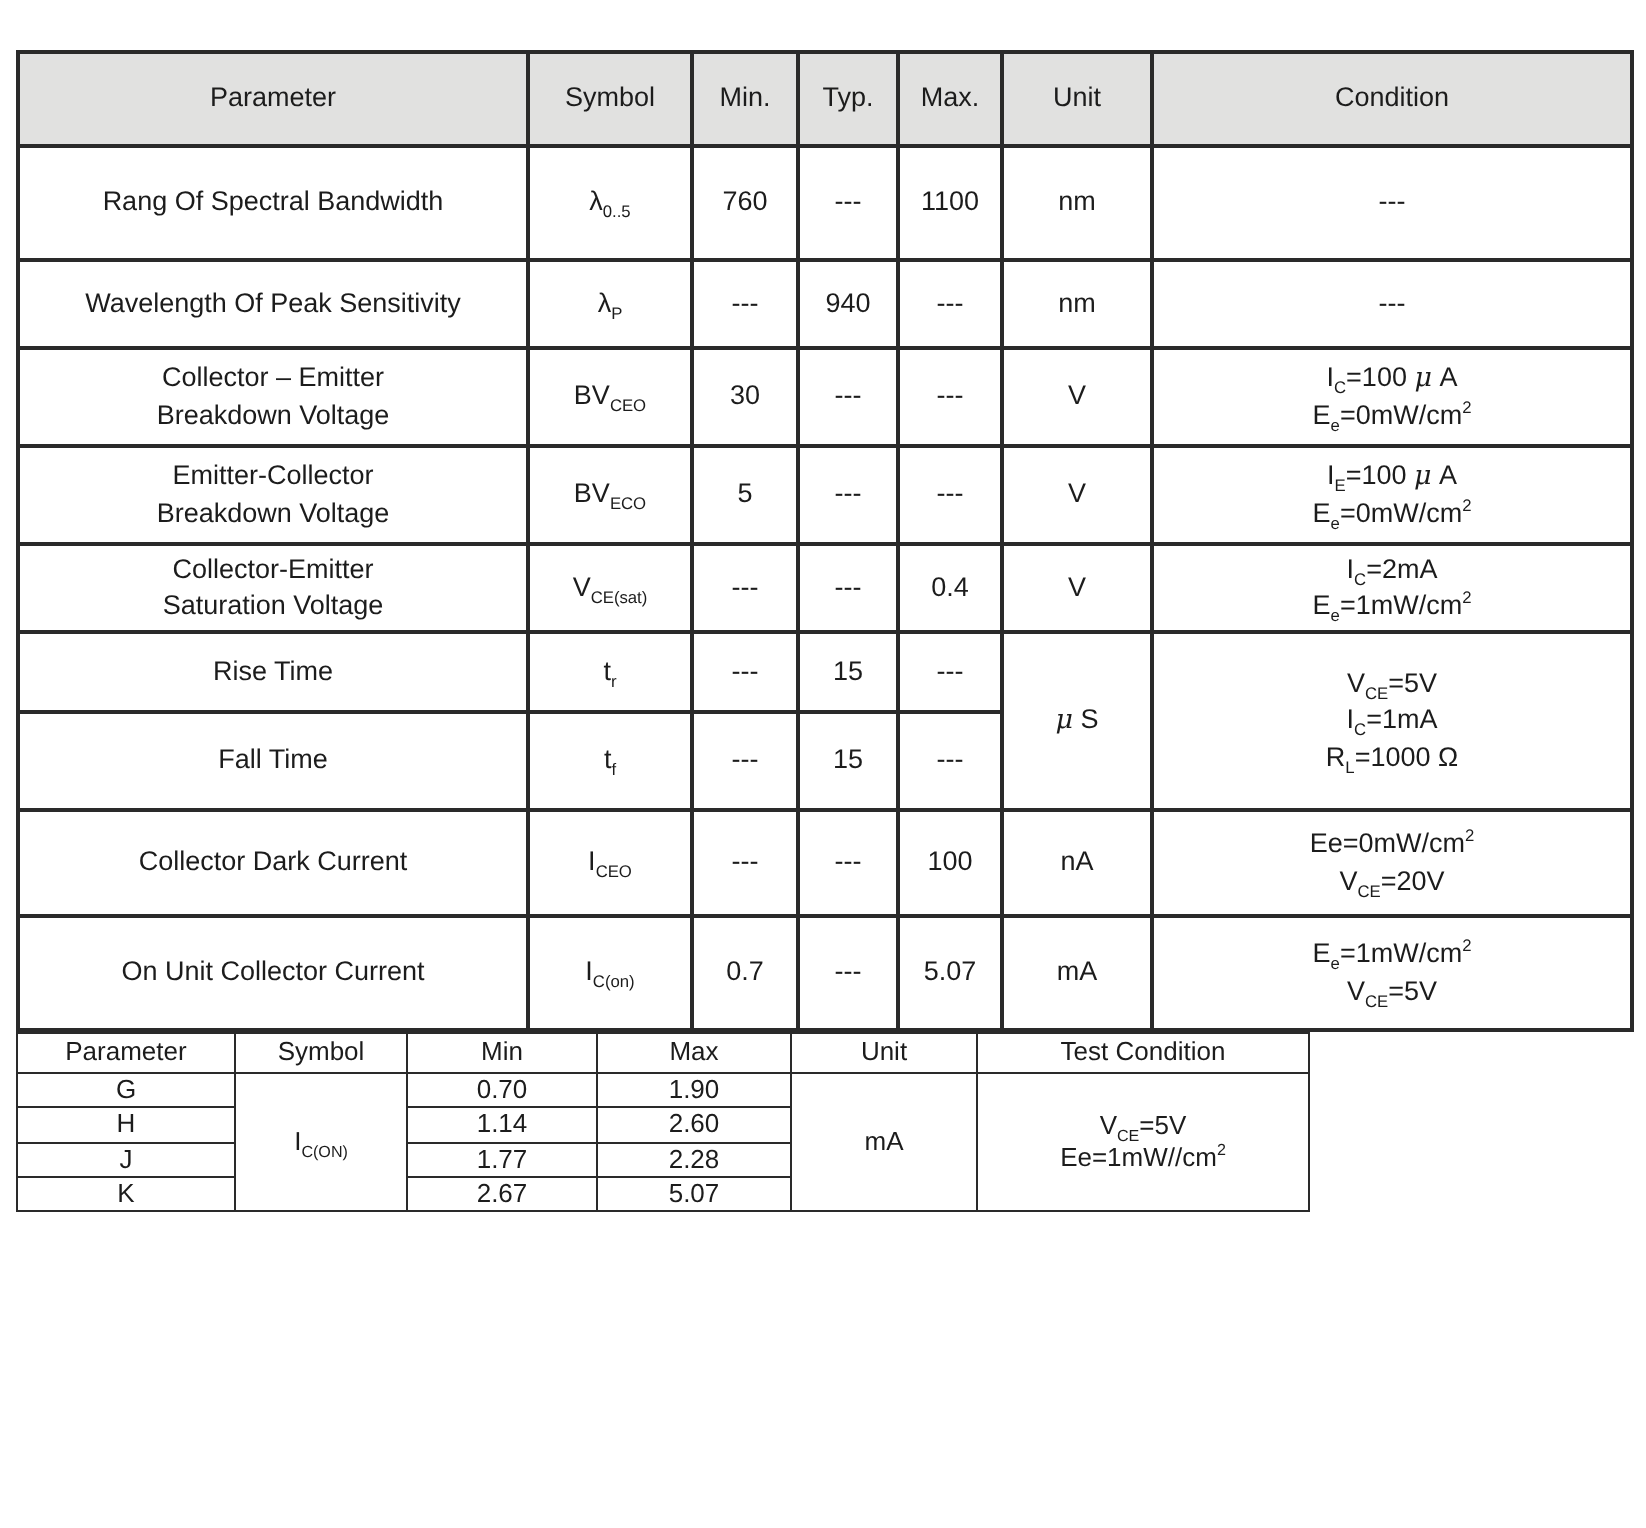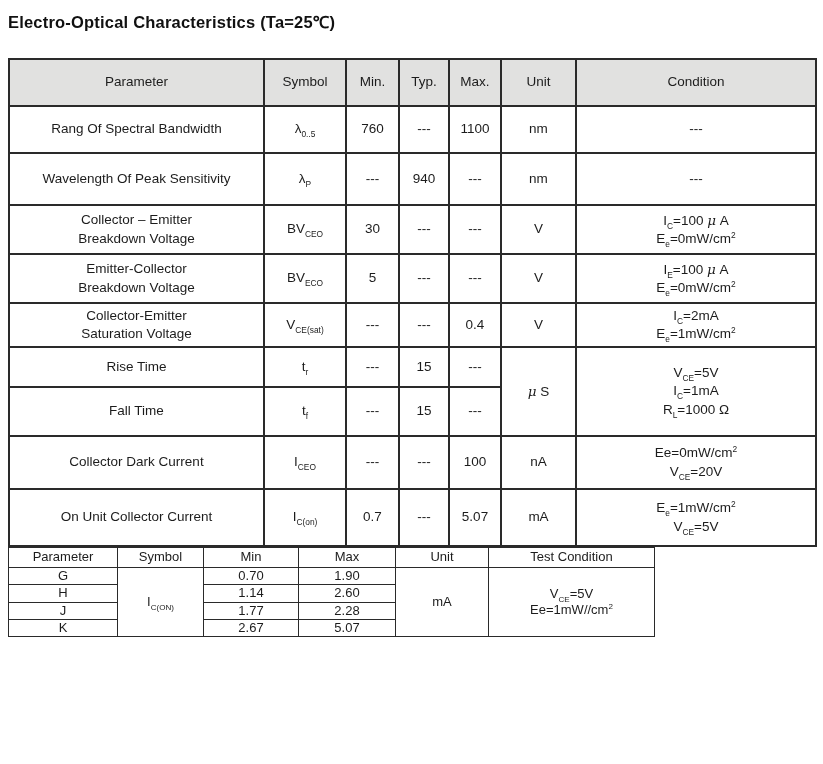--- a/index.html
+++ b/index.html
@@ -33,22 +33,22 @@
     vertical-align: middle;
     font-size: 13.5px;
     font-weight: normal;
     line-height: 1.35;
     padding: 2px 4px;
   }
   .eo-table thead th {
     background: #e1e1e0;
     height: 47px;
   }
-  .eo-table tr.r1 td { height: 47px; }
-  .eo-table tr.r2 td { height: 52px; }
+  .eo-table tr.r1 td { height: 57px; }
+  .eo-table tr.r2 td { height: 44px; }
   .eo-table tr.r3 td { height: 49px; }
   .eo-table tr.r4 td { height: 49px; }
   .eo-table tr.r5 td { height: 44px; }
   .eo-table tr.r6 td { height: 40px; }
   .eo-table tr.r7 td { height: 49px; }
   .eo-table tr.r8 td { height: 53px; }
   .eo-table tr.r9 td { height: 57px; }
 
   sub { font-size: 0.62em; line-height: 0; }
   sup { font-size: 0.62em; line-height: 0; }
@@ -72,21 +72,20 @@
     padding: 0 3px;
   }
   .rk-table thead th { height: 20px; }
   .rk-table tbody td { height: 17px; }
 </style>
 </head>
 <body>
 
 <div class="page">
 
-  <h1 class="doc-title">Electro-Optical Characteristics (Ta=25℃)</h1>
 
   <table class="eo-table">
     <colgroup>
       <col style="width:255px">
         <col style="width:82px">
         <col style="width:53px">
       <col style="width:50px">
         <col style="width:52px">
         <col style="width:75px">
       <col style="width:240px">

